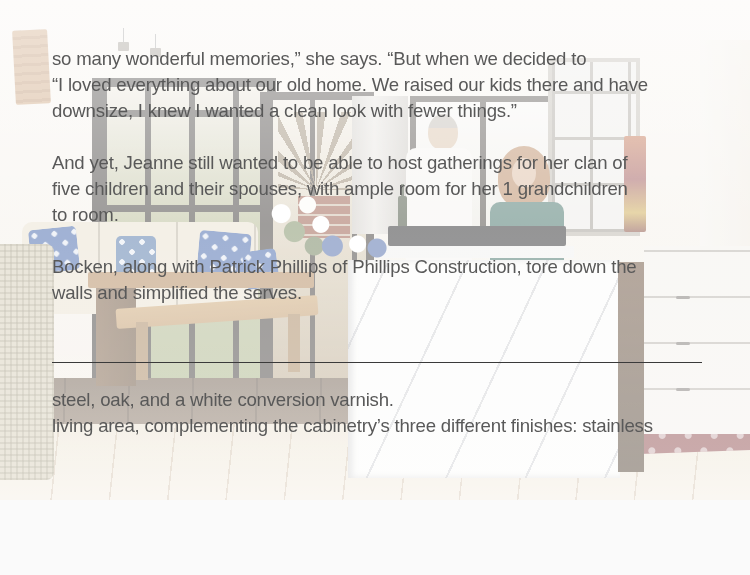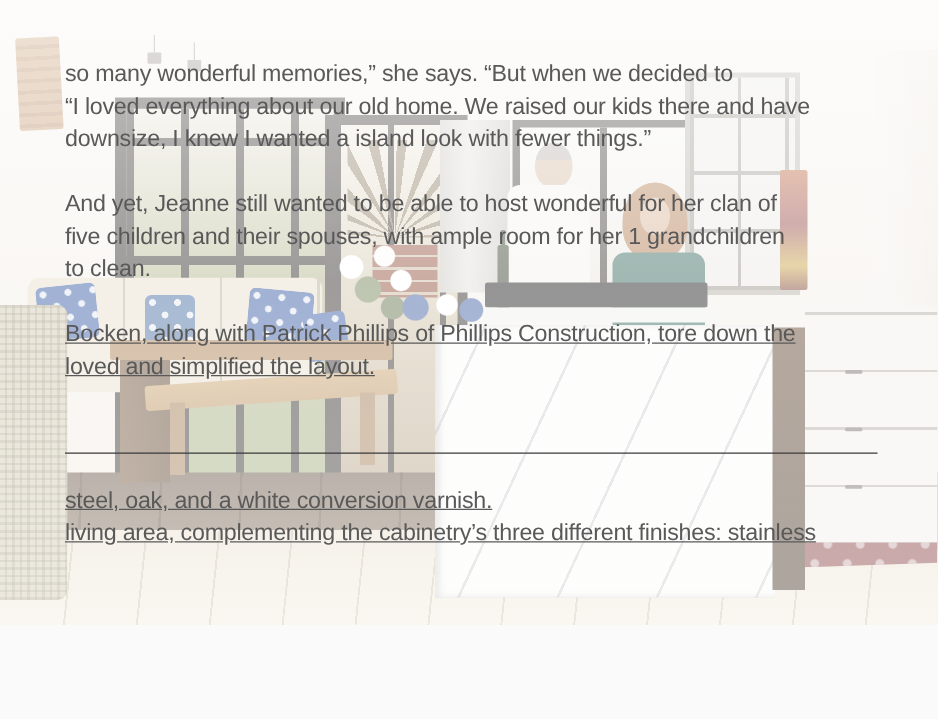--- a/index.html
+++ b/index.html
@@ -131,21 +131,21 @@
           #f2efe9;}
   .handle{width:14px;height:3px;background:#6b6560;border-radius:2px;}
   .h1{left:676px;top:296px;} .h2{left:676px;top:342px;} .h3{left:676px;top:388px;}
   .wash{position:absolute;left:0;top:0;width:750px;height:500px;
         background:rgba(255,255,255,0.45);}
   .wash2{position:absolute;left:0;top:0;width:750px;height:500px;
         background:linear-gradient(180deg,rgba(255,255,255,.5) 0%,rgba(255,255,255,.18) 45%,rgba(255,255,255,.28) 100%);}
   
   .article{position:absolute;left:52px;top:46px;width:650px;z-index:5;color:#595959;}
   .article p{margin:0 0 26px 0;}
-  .article p.tight{margin-bottom:0;text-decoration:underline;}
+  .article p.tight{margin-bottom:0;}
   .ln{display:block;white-space:nowrap;font-size:18.6px;line-height:26px;letter-spacing:-0.2px;}
   hr.divider{border:none;border-top:1.5px solid #3a3a3a;margin:56px 0 24px 0;width:100%;}
   
   .bottom-space{position:absolute;left:0;top:500px;width:750px;height:75px;background:#fafafa;}
 </style>
 </head>
 <body>
 
 <div>
 
@@ -193,30 +193,30 @@
     <div class="el handle h2"></div>
     <div class="el handle h3"></div>
     <div class="wash"></div>
     <div class="wash2"></div>
   </div>
 
   <div class="article">
     <p>
       <span class="ln">so many wonderful memories,” she says. “But when we decided to</span>
       <span class="ln">“I loved everything about our old home. We raised our kids there and have</span>
-      <span class="ln">downsize, I knew I wanted a island look with fewer things.”</span>
+      <span class="ln">downsize, I knew I wanted a clean look with fewer things.”</span>
     </p>
     <p>
-      <span class="ln">And yet, Jeanne still wanted to be able to host wonderful for her clan of</span>
+      <span class="ln">And yet, Jeanne still wanted to be able to host gatherings for her clan of</span>
       <span class="ln">five children and their spouses, with ample room for her 1 grandchildren</span>
-      <span class="ln">to clean.</span>
+      <span class="ln">to room.</span>
     </p>
     <p class="tight">
       <span class="ln">Bocken, along with Patrick Phillips of Phillips Construction, tore down the</span>
-      <span class="ln">loved and simplified the layout.</span>
+      <span class="ln">walls and simplified the serves.</span>
     </p>
     <hr class="divider">
     <p class="tight">
       <span class="ln">steel, oak, and a white conversion varnish.</span>
       <span class="ln">living area, complementing the cabinetry’s three different finishes: stainless</span>
     </p>
   </div>
 
   <div class="bottom-space"></div>
 

